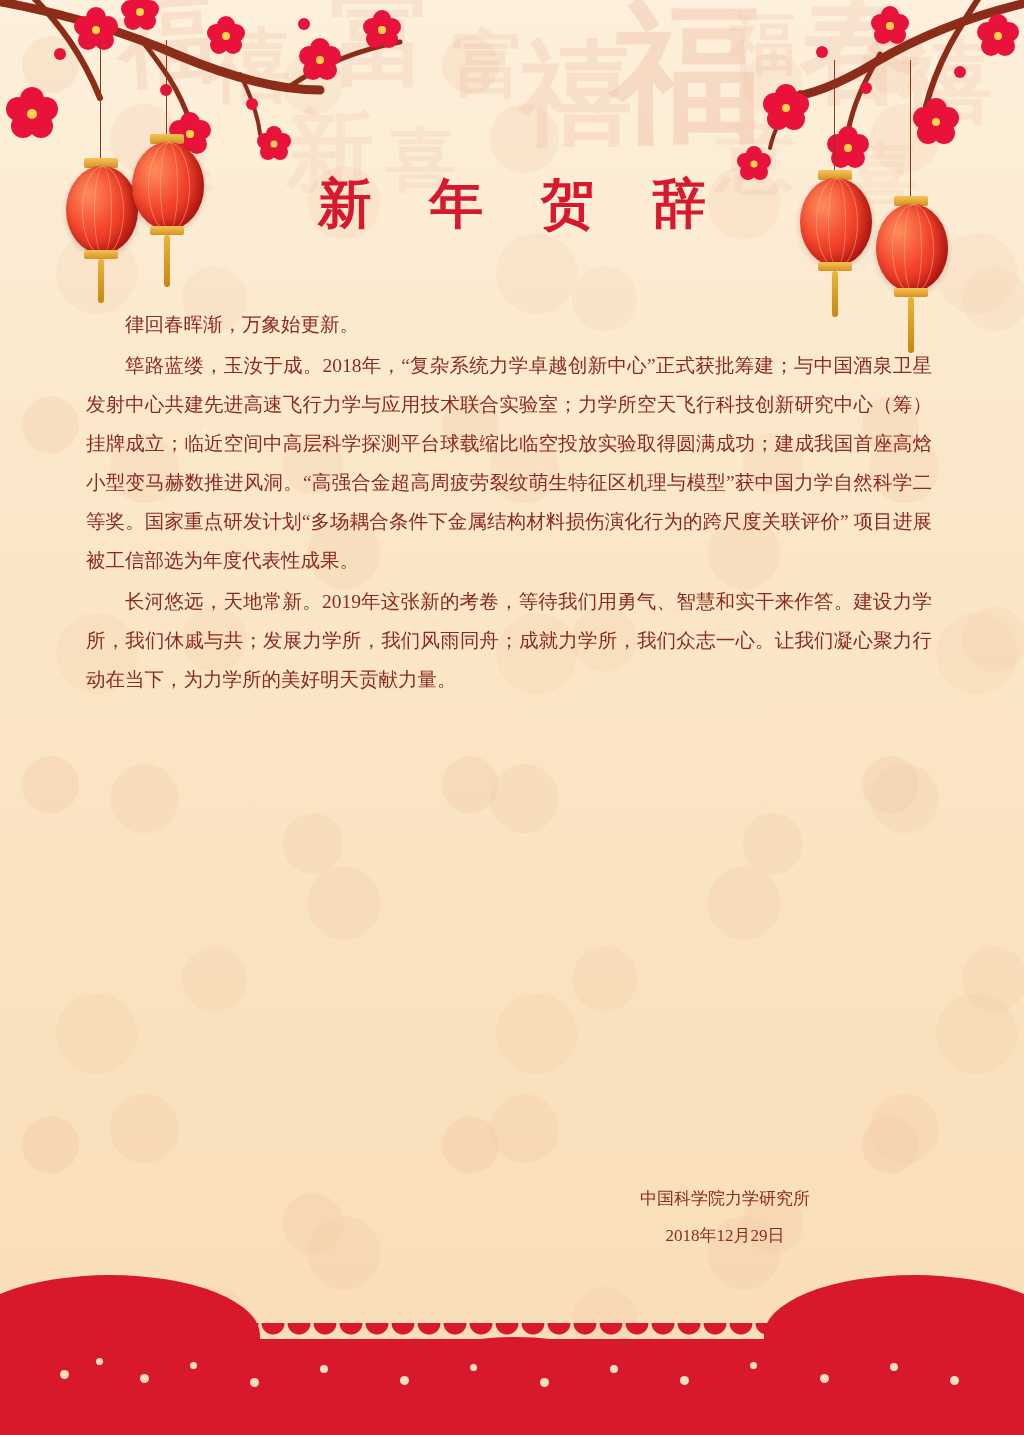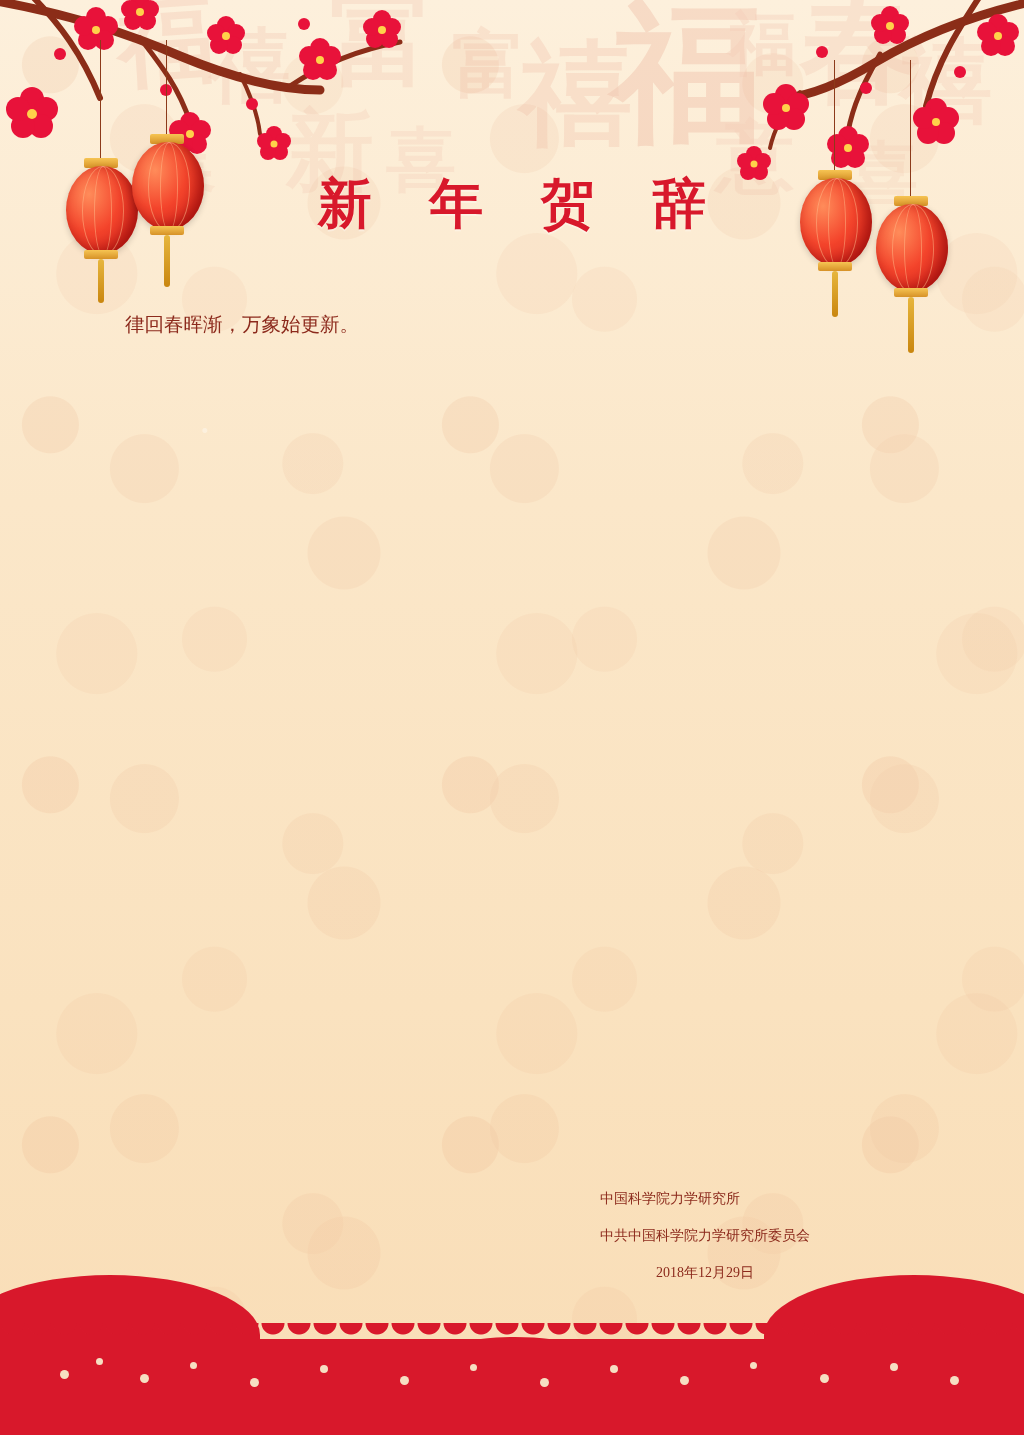--- a/index.html
+++ b/index.html
@@ -63,21 +63,21 @@
     left:86px; top:305px; width:858px;
     color:#8c2a1c;
     font-size:19.5px;
     line-height:39px;
     text-align:justify;
     text-justify:inter-ideograph;
   }
   .body p{margin:0 12px 2px 0;text-indent:2em;}
   .sign{
     position:absolute;right:214px;top:1180px;
-    color:#8c2a1c;font-size:14px;line-height:37px;text-align:left;
+    color:#8c2a1c;font-size:17px;line-height:37px;text-align:left;
   }
   .sign div:last-child{text-align:center;}
   
   .branch{position:absolute;pointer-events:none;}
   
   .lantern{position:absolute;pointer-events:none;}
   .lan-body{
     position:absolute;border-radius:50%;
     background:radial-gradient(ellipse at 32% 32%, #ff8c5a 0%, #f4452c 45%, #cf1717 100%);
     box-shadow:inset -6px -4px 14px rgba(120,0,0,.55), 0 2px 6px rgba(0,0,0,.18);
@@ -298,25 +298,26 @@
     <div class="lan-rib" style="left:128px;top:144px;width:40px;height:88px;"></div>
     <div class="lan-rib" style="left:140px;top:144px;width:16px;height:88px;"></div>
     <div class="lan-cap" style="left:130px;top:228px;width:34px;height:9px;"></div>
     <div class="lan-tassel" style="left:144px;top:237px;width:6px;height:56px;border-radius:3px;"></div>
   </div>
 
   <div class="title">新 年 贺 辞</div>
 
   <div class="body">
     <p>律回春晖渐，万象始更新。</p>
+    <p>筚路蓝缕，玉汝于成。2018年，“复杂系统力学卓越创新中心”正式获批筹建；与中国酒泉卫星发射中心共建先进高速飞行力学与应用技术联合实验室；力学所空天飞行科技创新研究中心（筹）挂牌成立；临近空间中高层科学探测平台球载缩比临空投放实验取得圆满成功；建成我国首座高焓小型变马赫数推进风洞。“高强合金超高周疲劳裂纹萌生特征区机理与模型”获中国力学自然科学二等奖。国家重点研发计划“多场耦合条件下金属结构材料损伤演化行为的跨尺度关联评价” 项目进展被工信部选为年度代表性成果。</p>
+    <p>长河悠远，天地常新。2019年这张新的考卷，等待我们用勇气、智慧和实干来作答。建设力学所，我们休戚与共；发展力学所，我们风雨同舟；成就力学所，我们众志一心。让我们凝心聚力行动在当下，为力学所的美好明天贡献力量。</p>
   </div>
 
   <div class="sign">
     <div>中国科学院力学研究所</div>
-    <div>中共中国科学院力学研究所委员会</div>
     <div>2018年12月29日</div>
   </div>
 
   <div class="bottomcut">
     <div class="cut-arc" style="left:-40px;width:300px;height:120px;"></div>
     <div class="cut-arc" style="right:-40px;width:300px;height:120px;"></div>
     <div class="cut-arc" style="left:420px;width:190px;height:58px;"></div>
     <div class="cut-lace"></div>
     <div class="cut-base"></div>
     <div class="cut-dot" style="left:60px;bottom:56px;width:9px;height:9px;"></div>

